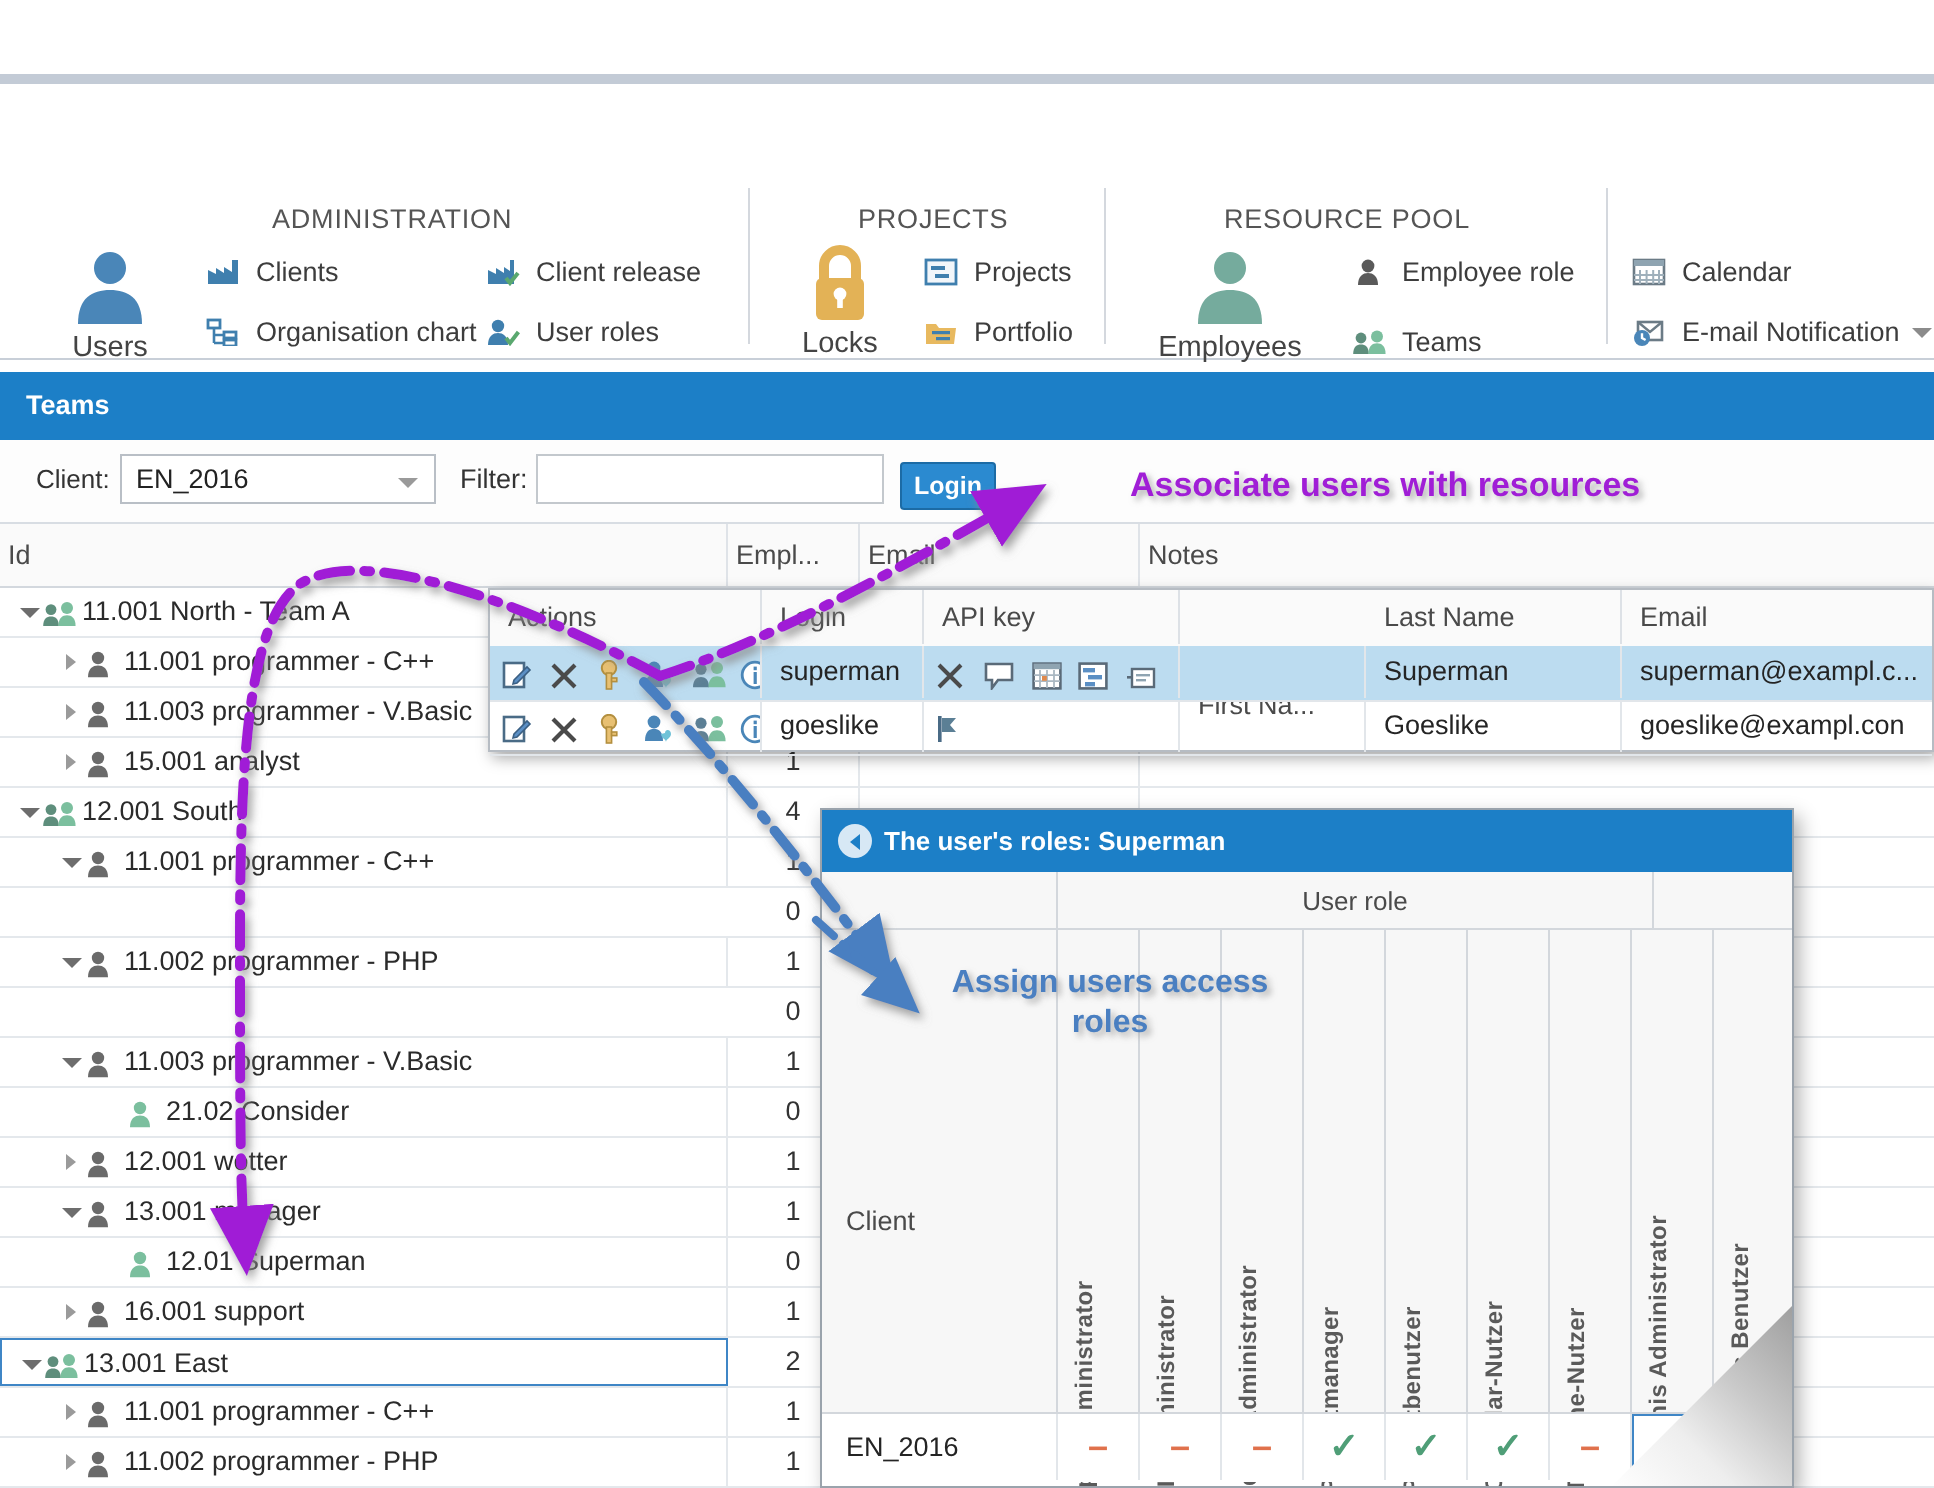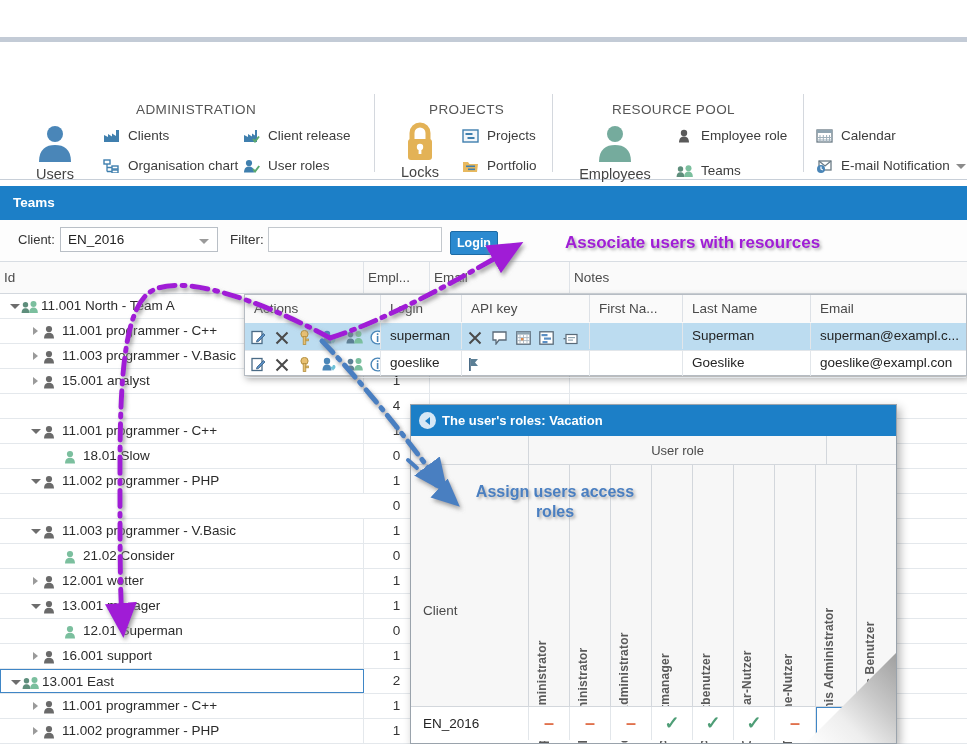--- a/index.html
+++ b/index.html
@@ -496,42 +496,44 @@
           <div class="twrap" style="left: 31px;"><span class="tgl right"></span><span class="ticon"><svg width="14" height="14" viewBox="0 0 14 14">
                 <circle cx="7" cy="4" r="3.1" fill="#6a6a6a"></circle>
                 <path d="M2 13.6 C2 9.2 4.4 7.7 7 7.7 C9.6 7.7 12 9.2 12 13.6 Z" fill="#6a6a6a"></path>
               </svg></span><span class="tname">15.001 analyst</span></div>
         </div>
         <div class="c-emp">1</div>
         <div class="c-email"></div>
         <div class="c-notes"></div>
       </div>
       <div class="trow" style="top: 100px;">
+        <div class="c-id">
+          <div class="twrap" style="left: 10px;"><span class="tgl down"></span><span class="ticon"><svg width="19" height="14" viewBox="0 0 19 14">
+                <circle cx="4.5" cy="4.8" r="2.7" fill="#5e8e7c"></circle>
+                <path d="M0.6 13 C0.6 9.3 2.4 8.2 4.5 8.2 C6.6 8.2 8.4 9.3 8.4 13 Z" fill="#5e8e7c"></path>
+                <circle cx="12.5" cy="4" r="3" fill="#7bbf9e"></circle>
+                <path d="M8.2 13 C8.2 9 10.2 7.6 12.5 7.6 C14.8 7.6 16.8 9 16.8 13 Z" fill="#7bbf9e"></path>
+              </svg></span><span class="tname">12.001 South</span></div>
+        </div>
         <div class="c-emp">4</div>
         <div class="c-email"></div>
         <div class="c-notes"></div>
       </div>
       <div class="trow" style="top: 125px;">
         <div class="c-id">
           <div class="twrap" style="left: 31px;"><span class="tgl down"></span><span class="ticon"><svg width="14" height="14" viewBox="0 0 14 14">
                 <circle cx="7" cy="4" r="3.1" fill="#6a6a6a"></circle>
                 <path d="M2 13.6 C2 9.2 4.4 7.7 7 7.7 C9.6 7.7 12 9.2 12 13.6 Z" fill="#6a6a6a"></path>
               </svg></span><span class="tname">11.001 programmer - C++</span></div>
         </div>
         <div class="c-emp">1</div>
         <div class="c-email"></div>
         <div class="c-notes"></div>
       </div>
       <div class="trow" style="top: 150px;">
-        <div class="c-id">
-          <div class="twrap" style="left: 52px;"><span class="tgl"></span><span class="ticon"><svg width="14" height="14" viewBox="0 0 14 14">
-                <circle cx="7" cy="4" r="3.1" fill="#7bbf9e"></circle>
-                <path d="M2 13.6 C2 9.2 4.4 7.7 7 7.7 C9.6 7.7 12 9.2 12 13.6 Z" fill="#7bbf9e"></path>
-              </svg></span><span class="tname">18.01 Slow</span></div>
-        </div>
         <div class="c-emp">0</div>
         <div class="c-email"></div>
         <div class="c-notes"></div>
       </div>
       <div class="trow" style="top: 175px;">
         <div class="c-id">
           <div class="twrap" style="left: 31px;"><span class="tgl down"></span><span class="ticon"><svg width="14" height="14" viewBox="0 0 14 14">
                 <circle cx="7" cy="4" r="3.1" fill="#6a6a6a"></circle>
                 <path d="M2 13.6 C2 9.2 4.4 7.7 7 7.7 C9.6 7.7 12 9.2 12 13.6 Z" fill="#6a6a6a"></path>
               </svg></span><span class="tname">11.002 programmer - PHP</span></div>
@@ -646,21 +648,21 @@
         <div class="c-email"></div>
         <div class="c-notes"></div>
       </div>
     </div>
 
   <div class="users-pop">
     <div class="ug-hdr">
       <div class="th" style="left:0;width:136px;">Actions</div>
       <div class="th" style="left:136px;width:81px;">Login</div>
       <div class="th" style="left:217px;width:128px;">API key</div>
-      <div class="th" style="left:345px;width:93px;">First Na...</div>
+      <div class="th" style="left:345px;width:93px;margin-top:44px;">First Na...</div>
       <div class="th" style="left:438px;width:128px;">Last Name</div>
       <div class="th" style="left:566px;width:157px;border-right:none;">Email</div>
     </div>
 
     <div class="ug-row hl" style="top:28px;">
       <div class="ug-cell icons" style="left:0;width:136px;">
         <span class="aicon"><svg width="15" height="15" viewBox="0 0 15 15">
               <rect x="1" y="1.5" width="10" height="12" fill="#fff" stroke="#4a6b86" stroke-width="1.3"></rect>
               <path d="M6 10 L12.5 3.5 L14 5 L7.5 11.5 L5.5 12 Z" fill="#5b8fc4" stroke="#3a5f83" stroke-width=".8"></path>
             </svg></span>
@@ -761,21 +763,21 @@
       </div>
       <div class="ug-cell" style="left:345px;width:93px;"></div>
       <div class="ug-cell" style="left:438px;width:128px;">Goeslike</div>
       <div class="ug-cell" style="left:566px;width:157px;border-right:none;">goeslike@exampl.con</div>
     </div>
   </div>
 
   <div class="roles-pan">
     <div class="rp-head">
       <div class="rp-back"></div>
-      <div class="rp-title">The user's roles: Vacation</div>
+      <div class="rp-title">The user's roles: Superman</div>
     </div>
     <div class="rp-grid">
       <div class="grp-hdr" style="left:0;width:118px;"></div>
       <div class="grp-hdr" style="left:118px;width:298px;">User role</div>
       <div class="grp-hdr" style="left:416px;width:200px;border-right:none;">Folder role</div>
 
       <div class="client-cell-hdr">
         <div class="ct">Client</div>
       </div>
 

